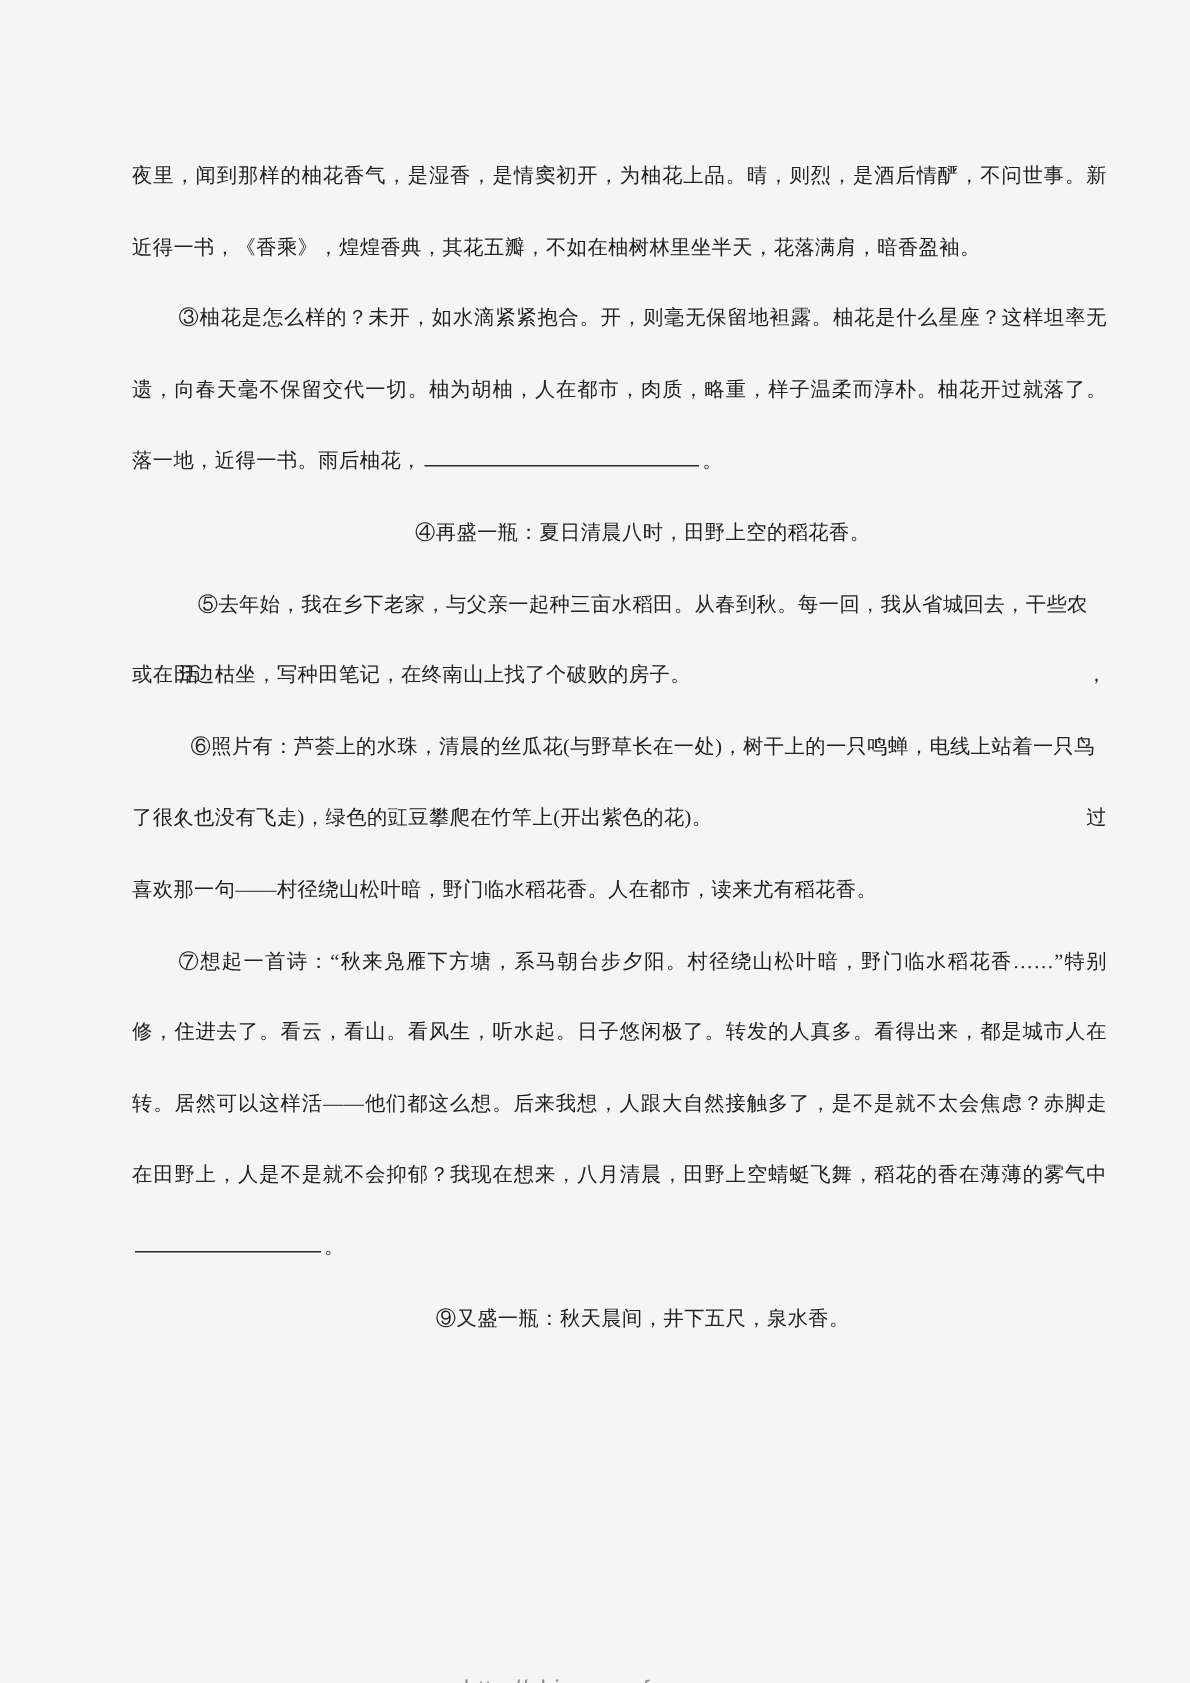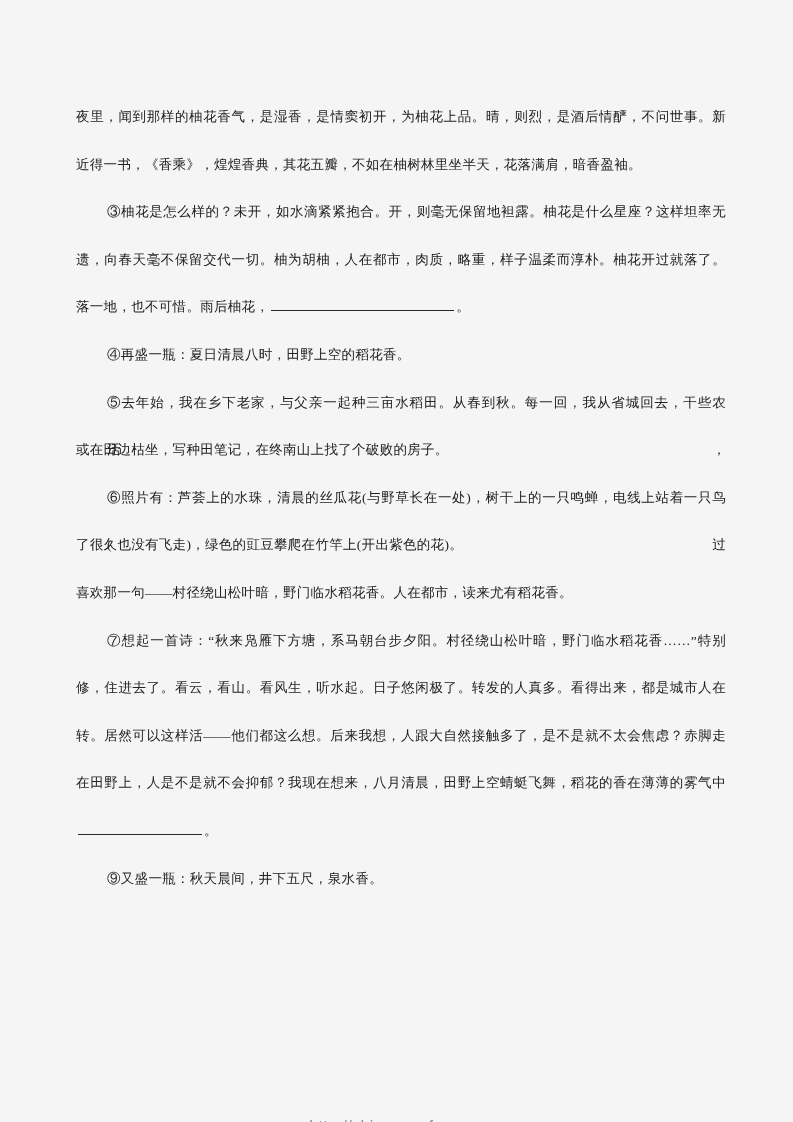--- a/index.html
+++ b/index.html
@@ -14,37 +14,38 @@
     overflow: hidden;
     font-family: "Liberation Serif", serif;
   }
   .page {
     position: absolute;
     inset: 0;
   }
   .text-block {
     position: absolute;
     top: 93px;
-    left: 76px;
+    left: 88px;
     width: 650px;
     font-size: 13.5px;
     color: #212121;
     letter-spacing: 0.3px;
   }
   .line {
     height: 47.6px;
     line-height: 47.6px;
     text-align: left;
   }
   .line.justify {
     text-align: justify;
     text-align-last: justify;
   }
   .line.indent {
     padding-left: 31px;
+    text-align: center;
   }
   .blank {
     display: inline-block;
     height: 12px;
     border-bottom: 1px solid #2a2a2a;
     vertical-align: baseline;
     margin: 0 2px;
   }
   .footer-url {
     position: absolute;
@@ -60,21 +61,21 @@
 </style>
 </head>
 <body>
 
 <div class="page">
   <div class="text-block">
       <div class="line justify"><span>夜里，闻到那样的柚花香气，是湿香，是情窦初开，为柚花上品。晴，则烈，是酒后情酽，不问世事。新</span></div>
       <div class="line"><span>近得一书，《香乘》，煌煌香典，其花五瓣，不如在柚树林里坐半天，花落满肩，暗香盈袖。</span></div>
       <div class="line justify indent"><span>③柚花是怎么样的？未开，如水滴紧紧抱合。开，则毫无保留地袒露。柚花是什么星座？这样坦率无</span></div>
       <div class="line justify"><span>遗，向春天毫不保留交代一切。柚为胡柚，人在都市，肉质，略重，样子温柔而淳朴。柚花开过就落了。</span></div>
-      <div class="line"><span>落一地，也不可惜。雨后柚花，</span><span class="blank" style="width: 183px;"></span><span>。</span></div>
+      <div class="line"><span>落一地，近得一书。雨后柚花，</span><span class="blank" style="width: 183px;"></span><span>。</span></div>
       <div class="line indent"><span>④再盛一瓶：夏日清晨八时，田野上空的稻花香。</span></div>
       <div class="line justify indent"><span>⑤去年始，我在乡下老家，与父亲一起种三亩水稻田。从春到秋。每一回，我从省城回去，干些农活，</span></div>
       <div class="line"><span>或在田边枯坐，写种田笔记，在终南山上找了个破败的房子。</span></div>
       <div class="line justify indent"><span>⑥照片有：芦荟上的水珠，清晨的丝瓜花(与野草长在一处)，树干上的一只鸣蝉，电线上站着一只鸟(过</span></div>
       <div class="line"><span>了很久也没有飞走)，绿色的豇豆攀爬在竹竿上(开出紫色的花)。</span></div>
       <div class="line"><span>喜欢那一句——村径绕山松叶暗，野门临水稻花香。人在都市，读来尤有稻花香。</span></div>
       <div class="line justify indent"><span>⑦想起一首诗：“秋来凫雁下方塘，系马朝台步夕阳。村径绕山松叶暗，野门临水稻花香……”特别</span></div>
       <div class="line justify"><span>修，住进去了。看云，看山。看风生，听水起。日子悠闲极了。转发的人真多。看得出来，都是城市人在</span></div>
       <div class="line justify"><span>转。居然可以这样活——他们都这么想。后来我想，人跟大自然接触多了，是不是就不太会焦虑？赤脚走</span></div>
       <div class="line justify"><span>在田野上，人是不是就不会抑郁？我现在想来，八月清晨，田野上空蜻蜓飞舞，稻花的香在薄薄的雾气中</span></div>

